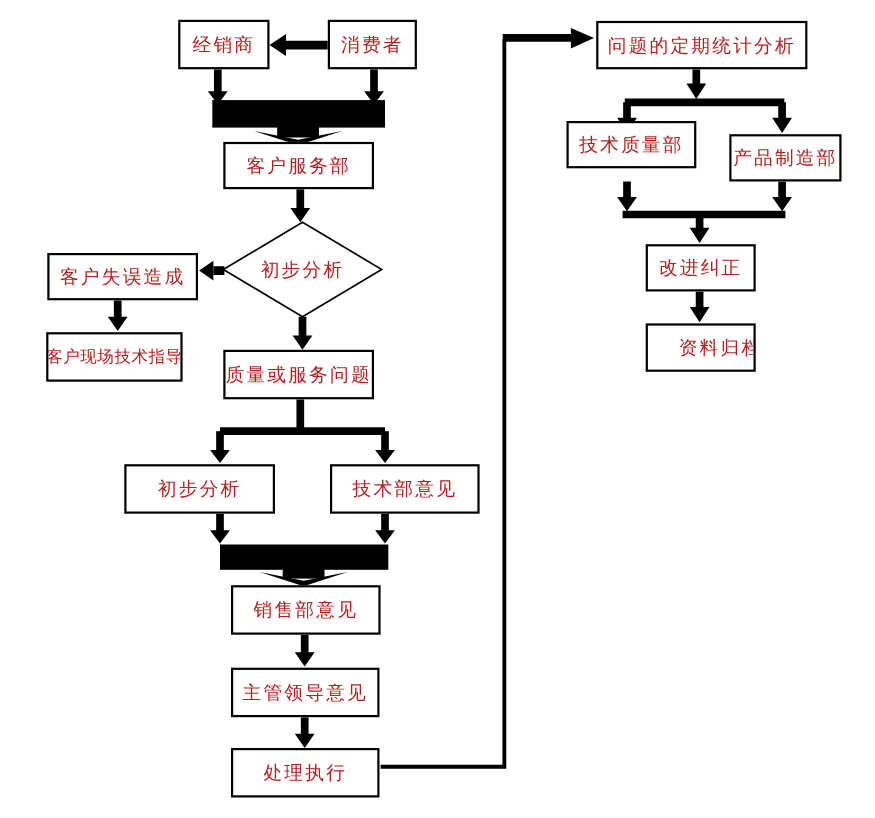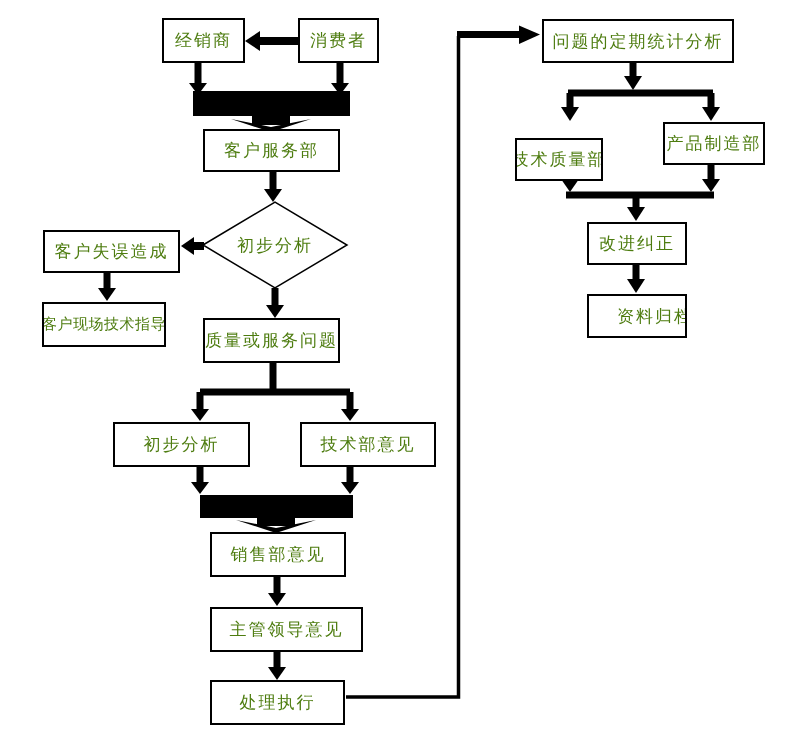--- a/index.html
+++ b/index.html
@@ -2,21 +2,21 @@
 <html><head>
 <meta charset="utf-8">
 <style>
   html, body { margin: 0; padding: 0; background: #ffffff; }
   .canvas {
     position: relative;
     width: 795px;
     height: 744px;
     background: #ffffff;
     font-family: "Liberation Sans", sans-serif;
-    color: #4d7c0f;
+    color: #b91c1c;
     overflow: hidden;
   }
   .connector-layer {
     position: absolute;
     left: 0; top: 0;
     width: 795px; height: 744px;
   }
   .node {
     position: absolute;
     box-sizing: border-box;
@@ -173,27 +173,27 @@
   <div class="node tight" style="left:42px; top:302px; width:124px; height:45px;">客户现场技术指导</div>
 
   <div class="node" style="left:203px; top:318px; width:137px; height:45px;">质量或服务问题</div>
 
   <div class="node" style="left:113px; top:422px; width:137px; height:45px;">初步分析</div>
 
   <div class="node" style="left:300px; top:422px; width:136px; height:45px;text-align:center;">技术部意见</div>
 
   <div class="node" style="left:210px; top:532px; width:136px; height:45px;">销售部意见</div>
 
-  <div class="node" style="left:210px; top:607px; width:153px; height:45px;">主管领导意见</div>
+  <div class="node" style="left:210px; top:607px; width:135px; height:45px;">主管领导意见</div>
 
   <div class="node" style="left:210px; top:680px; width:135px; height:45px;">处理执行</div>
 
   <div class="node" style="left:542px; top:19px; width:192px; height:44px;">问题的定期统计分析</div>
 
-  <div class="node" style="left:515px; top:138px; width:88px; height:43px;">技术质量部</div>
+  <div class="node" style="left:515px; top:110px; width:118px; height:43px;">技术质量部</div>
 
   <div class="node" style="left:663px; top:122px; width:102px; height:43px;">产品制造部</div>
 
   <div class="node" style="left:587px; top:222px; width:100px; height:43px;">改进纠正</div>
 
   <div class="node" style="left:587px; top:294px; width:100px; height:44px;padding-left:36px;">资料归档</div>
 
 </div>
 
 </body></html>

